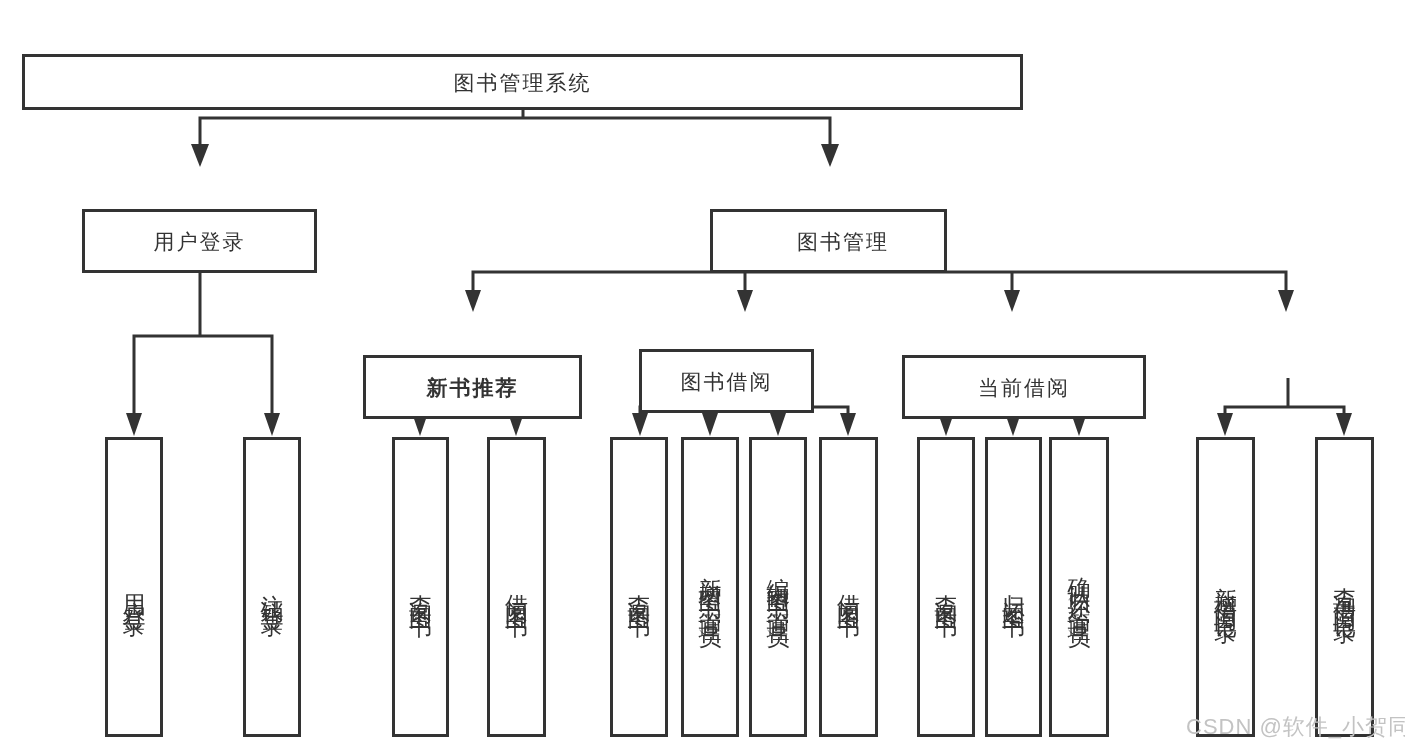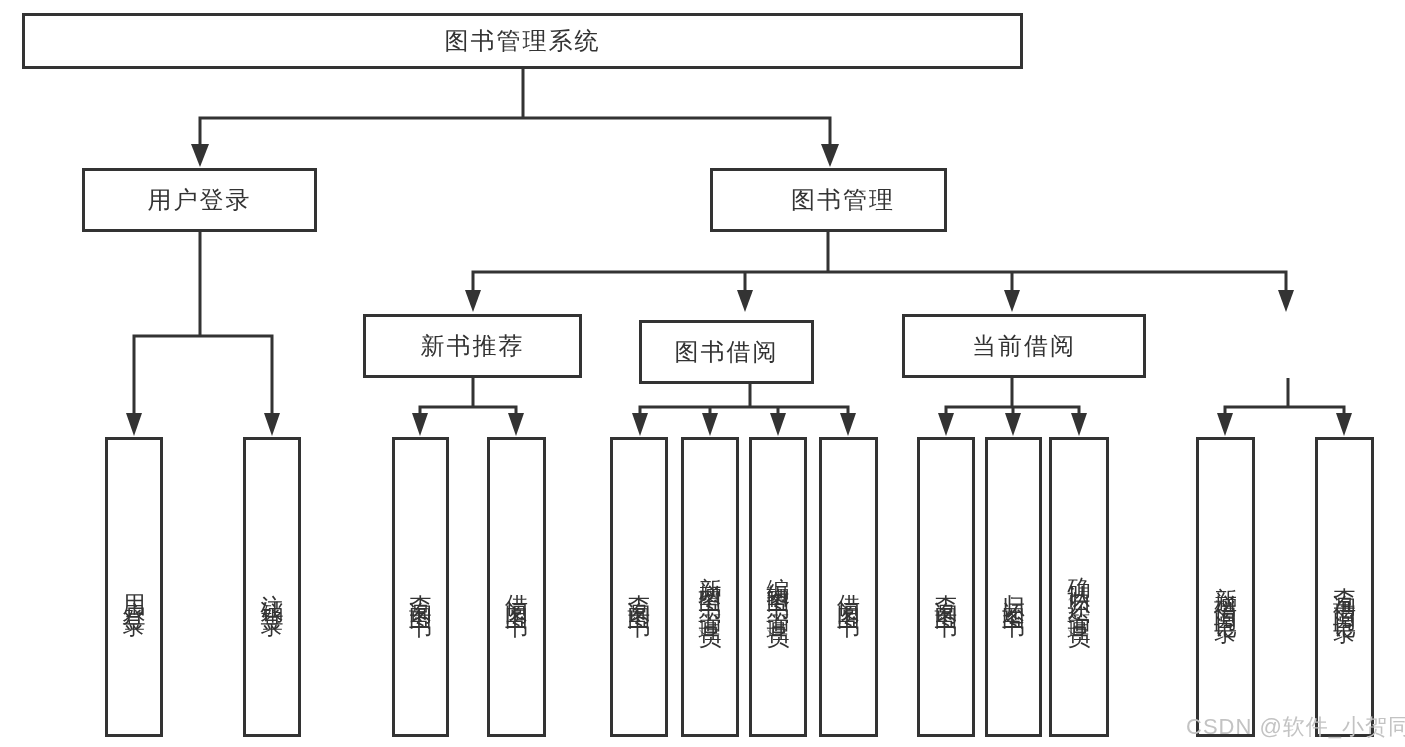--- a/index.html
+++ b/index.html
@@ -21,37 +21,38 @@
     box-sizing: border-box;
     border: 3px solid #333333;
     background: #ffffff;
     color: #333333;
     display: flex;
     align-items: center;
     justify-content: center;
     text-align: center;
   }
   .node.h {
-    font-size: 24px;
+    font-size: 21px;
     letter-spacing: 2px;
     line-height: 1;
+    margin-top: 41px;
   }
   .node.v {
     writing-mode: vertical-rl;
     font-size: 23px;
     letter-spacing: 7px;
     line-height: 1;
     padding-top: 6px;
   }
   
   .n-root            { left: 22px;   top: 13px;  width: 1001px; height: 56px; }
   .n-user-login      { left: 82px;   top: 168px; width: 235px;  height: 64px; }
   .n-book-mgmt       { left: 710px;  top: 168px; width: 237px;  height: 64px; padding-left: 29px; }
-  .n-new-book-rec    { left: 363px;  top: 314px; width: 219px;  height: 64px; }
-  .n-book-borrow     { left: 639px;  top: 320px; width: 175px;  height: 64px; }
+  .n-new-book-rec    { left: 363px;  top: 314px; width: 219px;  height: 64px; font-weight: bold; }
+  .n-book-borrow     { left: 639px;  top: 308px; width: 175px;  height: 64px; }
   .n-current-borrow  { left: 902px;  top: 314px; width: 244px;  height: 64px; }
   .n-borrow-record   { left: 1178px; top: 314px; width: 219px;  height: 64px; }
   
   .leaf { top: 437px; height: 300px; }
   .n-leaf-user-login { left: 105px;  width: 58px; }
   .n-leaf-logout     { left: 243px;  width: 58px; }
   .n-leaf-rec-query  { left: 392px;  width: 57px; }
   .n-leaf-rec-borrow { left: 487px;  width: 59px; }
   .n-leaf-bb-query   { left: 610px;  width: 58px; }
   .n-leaf-bb-add     { left: 681px;  width: 58px; }

